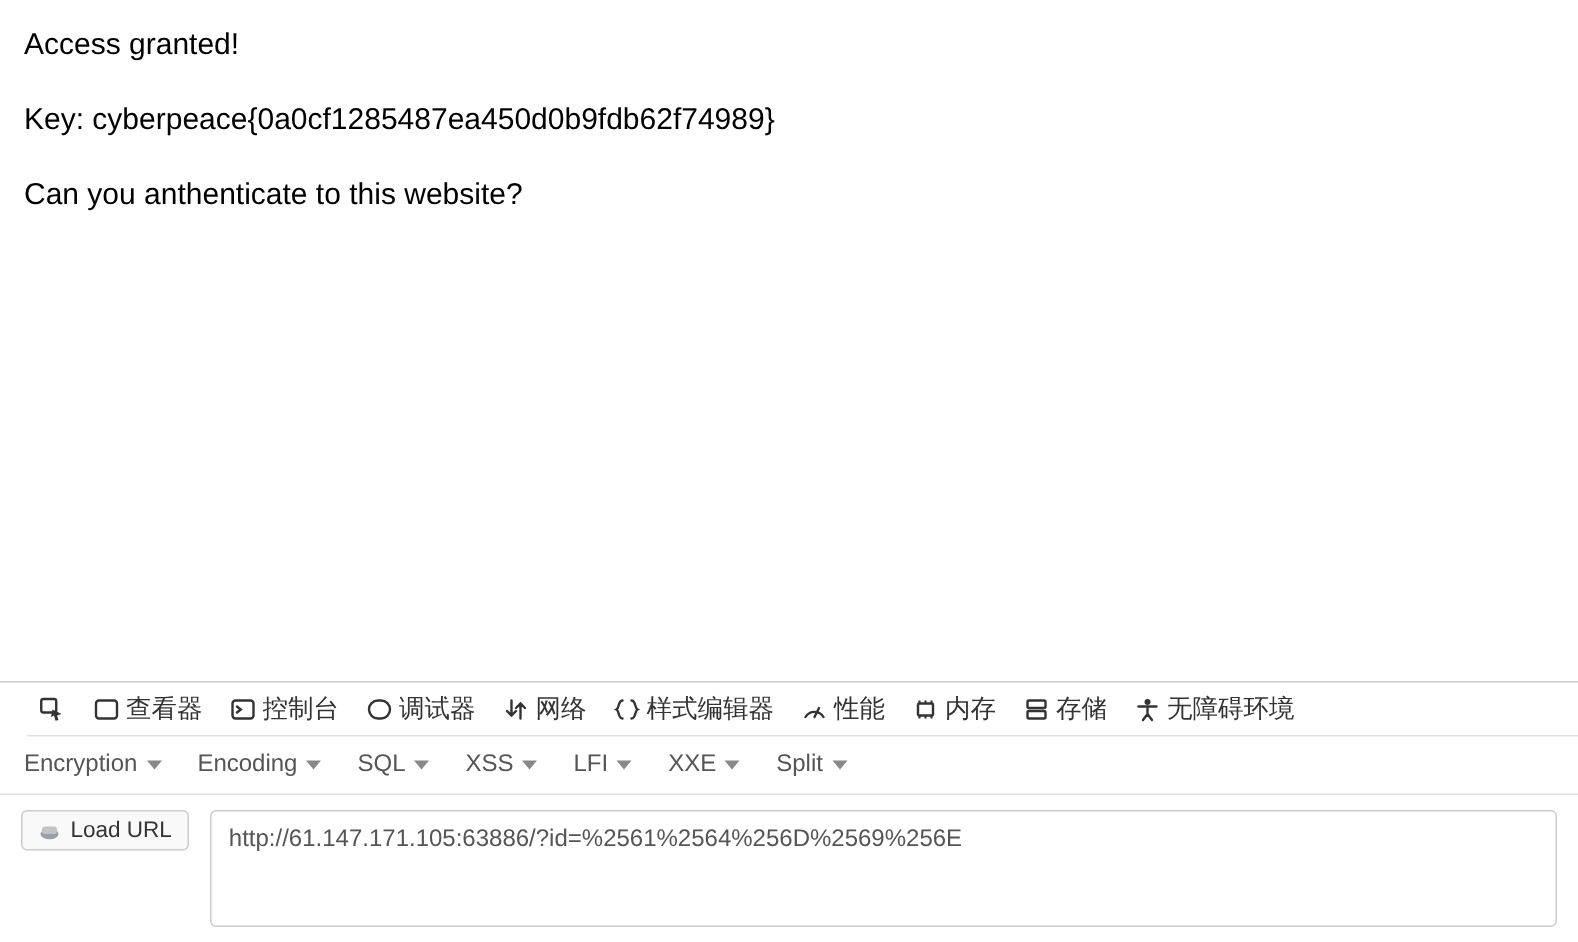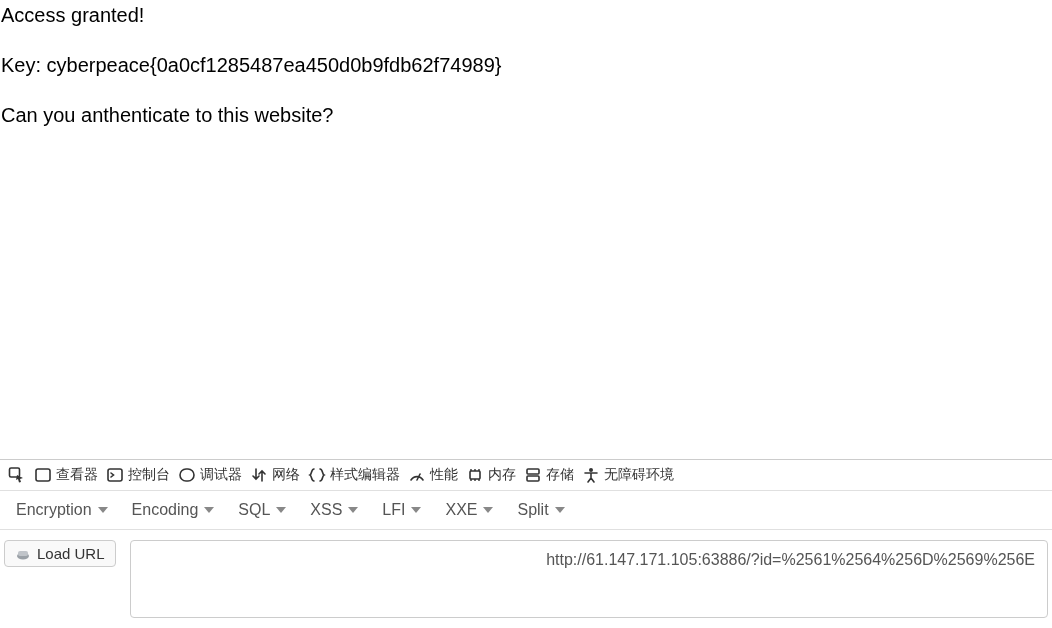--- a/index.html
+++ b/index.html
@@ -9,44 +9,45 @@
     }
     body {
       font-family: -apple-system, BlinkMacSystemFont, "Segoe UI", Arial, sans-serif;
       background: #fff;
       width: 1052px;
       height: 628px;
       overflow: hidden;
       position: relative;
     }
     .page-content {
-      padding: 1px;
+      padding: 16px;
       font-size: 20px;
       color: #000;
       line-height: 1.4;
     }
     .page-content p {
       margin-bottom: 22px;
     }
     .devtools-panel {
       position: absolute;
       bottom: 0;
       left: 0;
       right: 0;
       border-top: 1px solid #ccc;
       background: #fff;
     }
     .devtools-tabs {
       display: flex;
       align-items: center;
       padding: 6px 8px;
-      gap: 8px;
+      gap: 18px;
       border-bottom: 1px solid #e0e0e0;
-      font-size: 14px;
+      font-size: 17px;
       color: #333;
+      margin-left: 18px;
     }
     .devtools-tab {
       display: flex;
       align-items: center;
       gap: 4px;
       cursor: pointer;
       white-space: nowrap;
     }
     .devtools-tab .icon {
       display: inline-flex;
@@ -74,21 +75,21 @@
       display: inline-block;
       width: 0;
       height: 0;
       border-left: 5px solid transparent;
       border-right: 5px solid transparent;
       border-top: 6px solid #888;
     }
     .url-section {
       display: flex;
       align-items: flex-start;
-      padding: 10px 4px;
+      padding: 10px 14px;
       gap: 14px;
     }
     .url-buttons {
       display: flex;
       flex-direction: column;
       gap: 8px;
     }
     .url-btn {
       display: flex;
       align-items: center;
@@ -104,21 +105,20 @@
     }
     .url-input {
       flex: 1;
       border: 1px solid #ccc;
       border-radius: 4px;
       padding: 10px 12px;
       font-size: 16px;
       color: #555;
       min-height: 78px;
       background: #fff;
-      text-align: right;
     }
     svg {
       display: block;
     }
   </style>
 </head>
 <body>
 
 <div class="page-content">
   <p>Access granted!</p>

